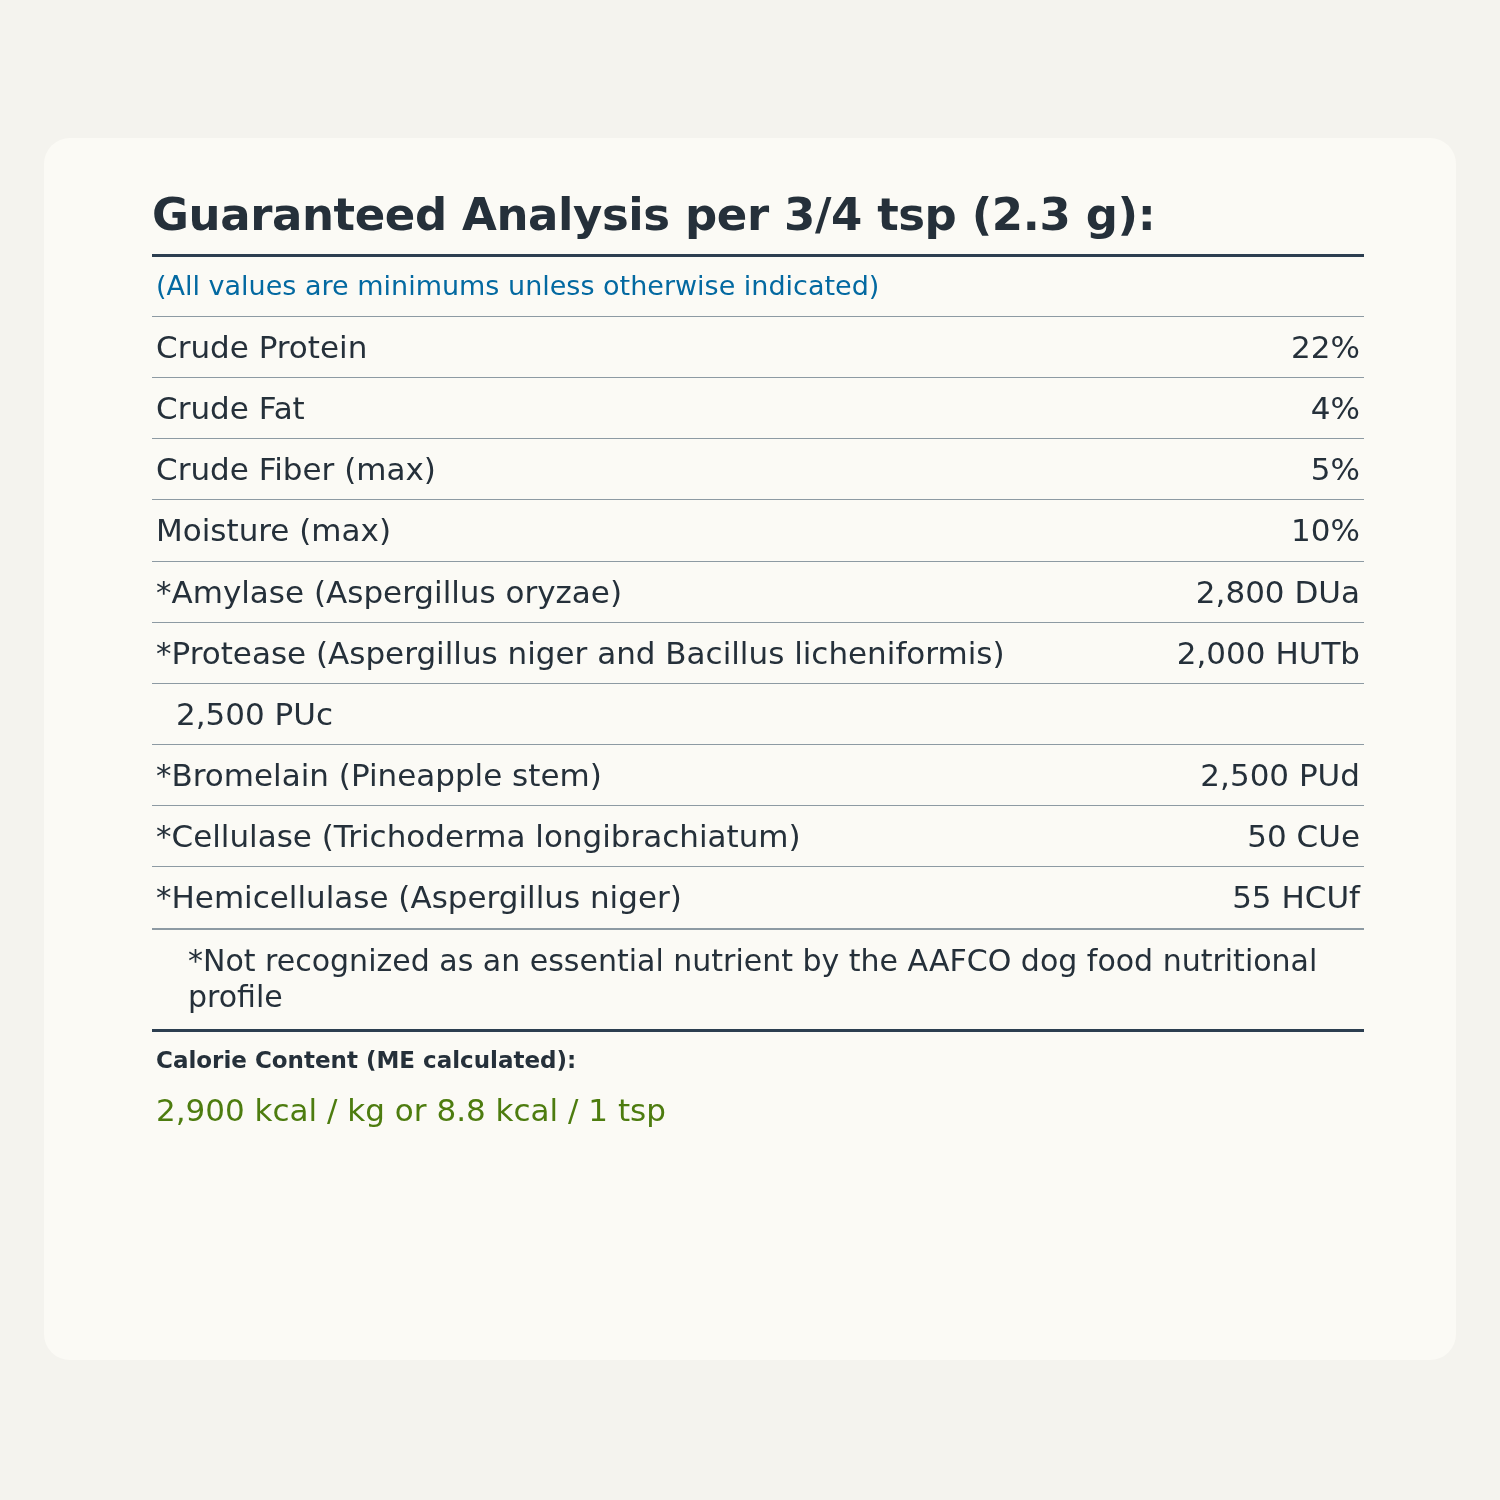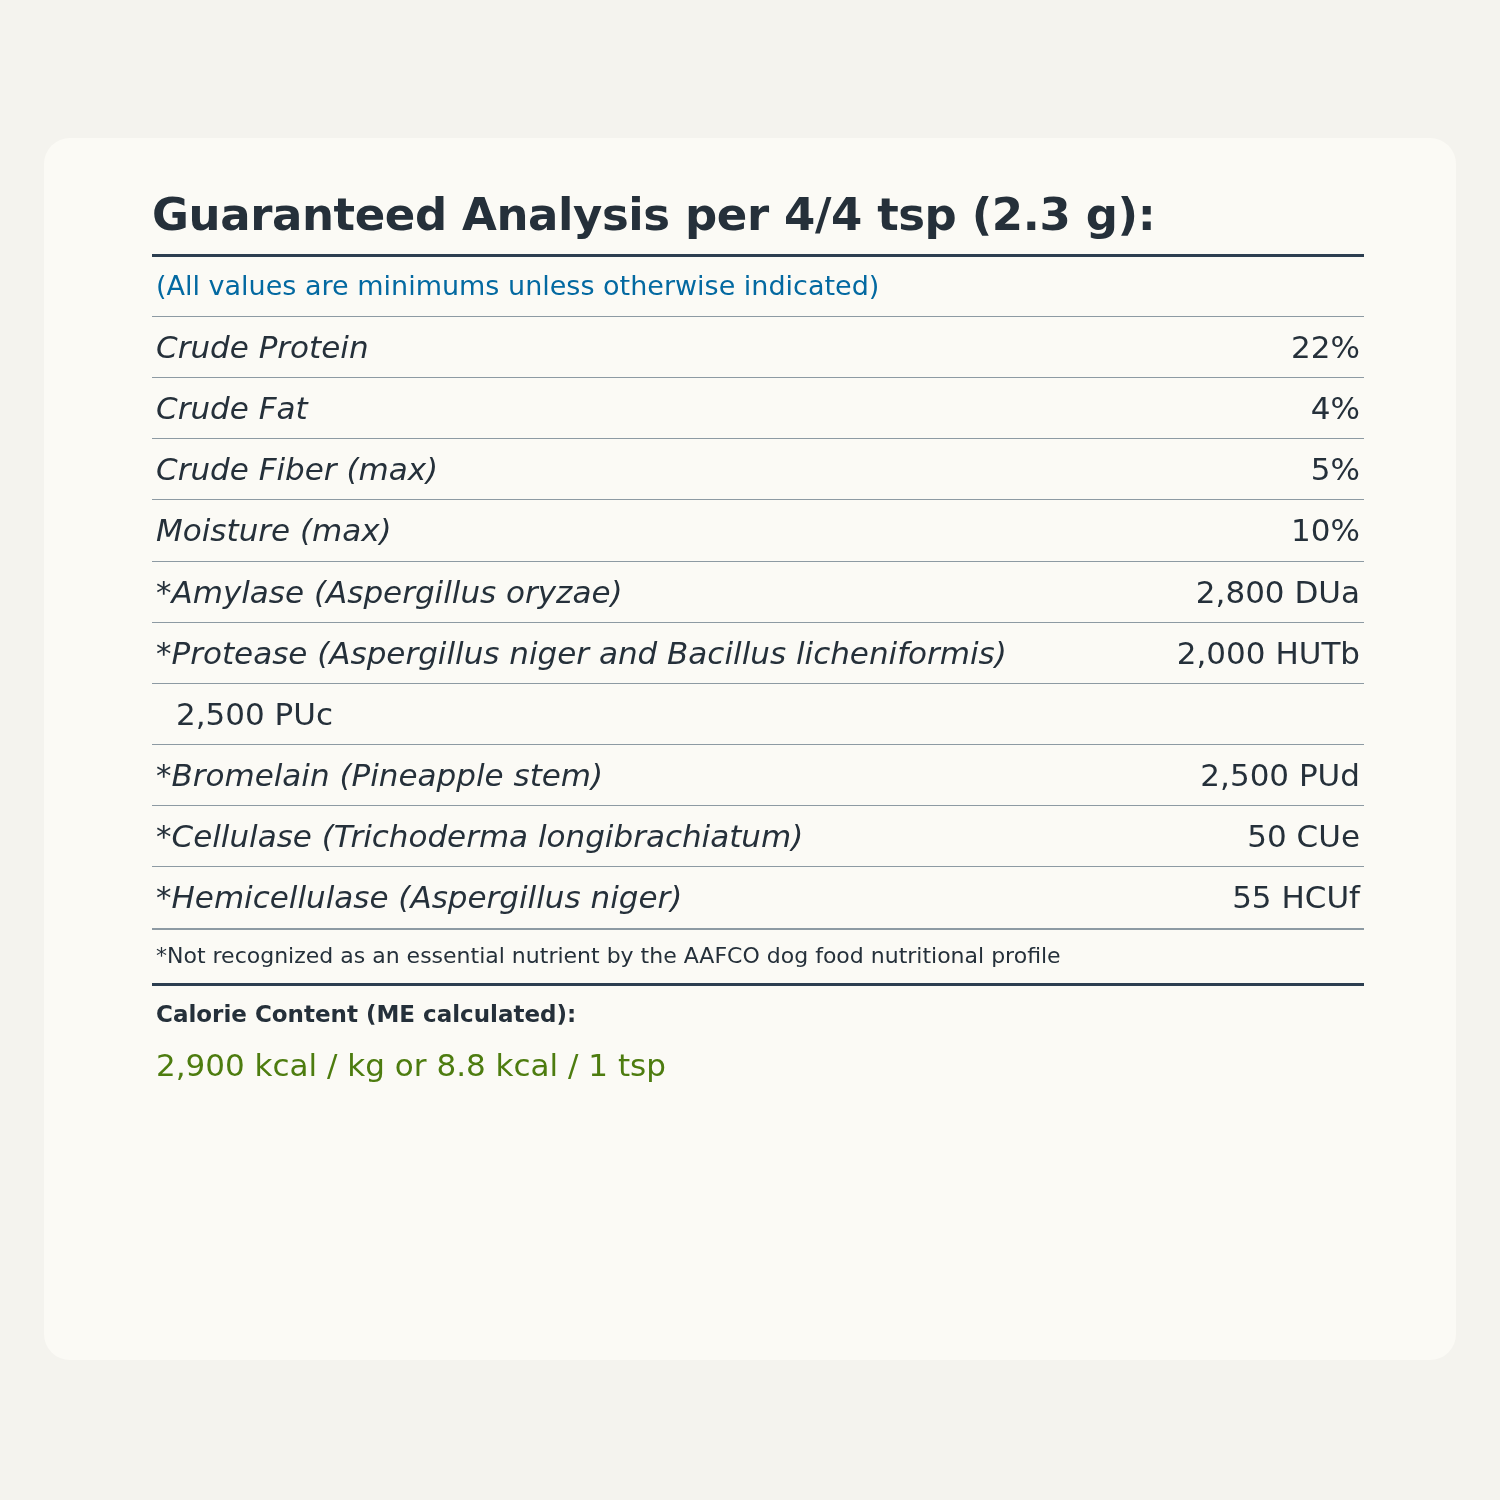--- a/index.html
+++ b/index.html
@@ -64,33 +64,33 @@
     align-items: baseline;
     justify-content: space-between;
     padding: 12px 4px 11px 4px;
     font-size: 31px;
     color: #25303a;
     line-height: 1.2;
   }
   .row .label {
     text-align: left;
     white-space: nowrap;
-    font-style: italic;
   }
   .row .value {
     text-align: right;
     white-space: nowrap;
     padding-left: 20px;
   }
 
   .footnote {
-    font-size: 22px;
+    font-size: 30px;
     color: #25303a;
     padding: 13px 4px 14px 4px;
     line-height: 1.2;
+    margin-left: 32px;
   }
 
   .calorie-title {
     font-weight: bold;
     font-size: 23px;
     color: #25303a;
     padding: 15px 4px 6px 4px;
     line-height: 1.2;
   }
 
@@ -100,21 +100,21 @@
     padding: 12px 4px 0 4px;
     line-height: 1.2;
   }
 </style>
 </head>
 <body>
 
 <div class="panel">
   <div class="inner">
 
-    <div class="title">Guaranteed Analysis per 4/4 tsp (2.3 g):</div>
+    <div class="title">Guaranteed Analysis per 3/4 tsp (2.3 g):</div>
     <div class="rule-thick"></div>
 
     <div class="subnote">(All values are minimums unless otherwise indicated)</div>
     <div class="rule-thin"></div>
 
     <div class="row">
       <span class="label">Crude Protein</span>
       <span class="value">22%</span>
     </div>
     <div class="rule-thin"></div>

